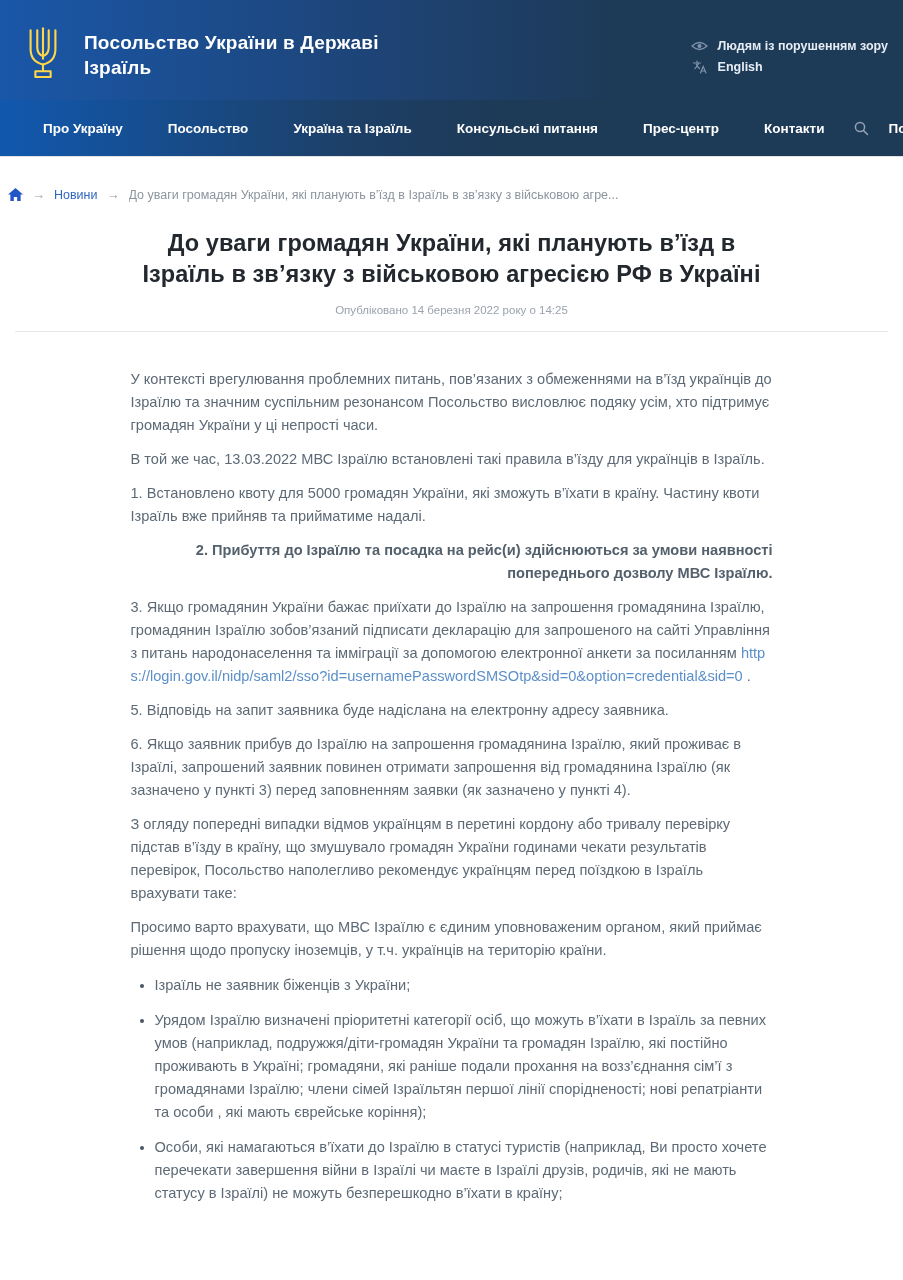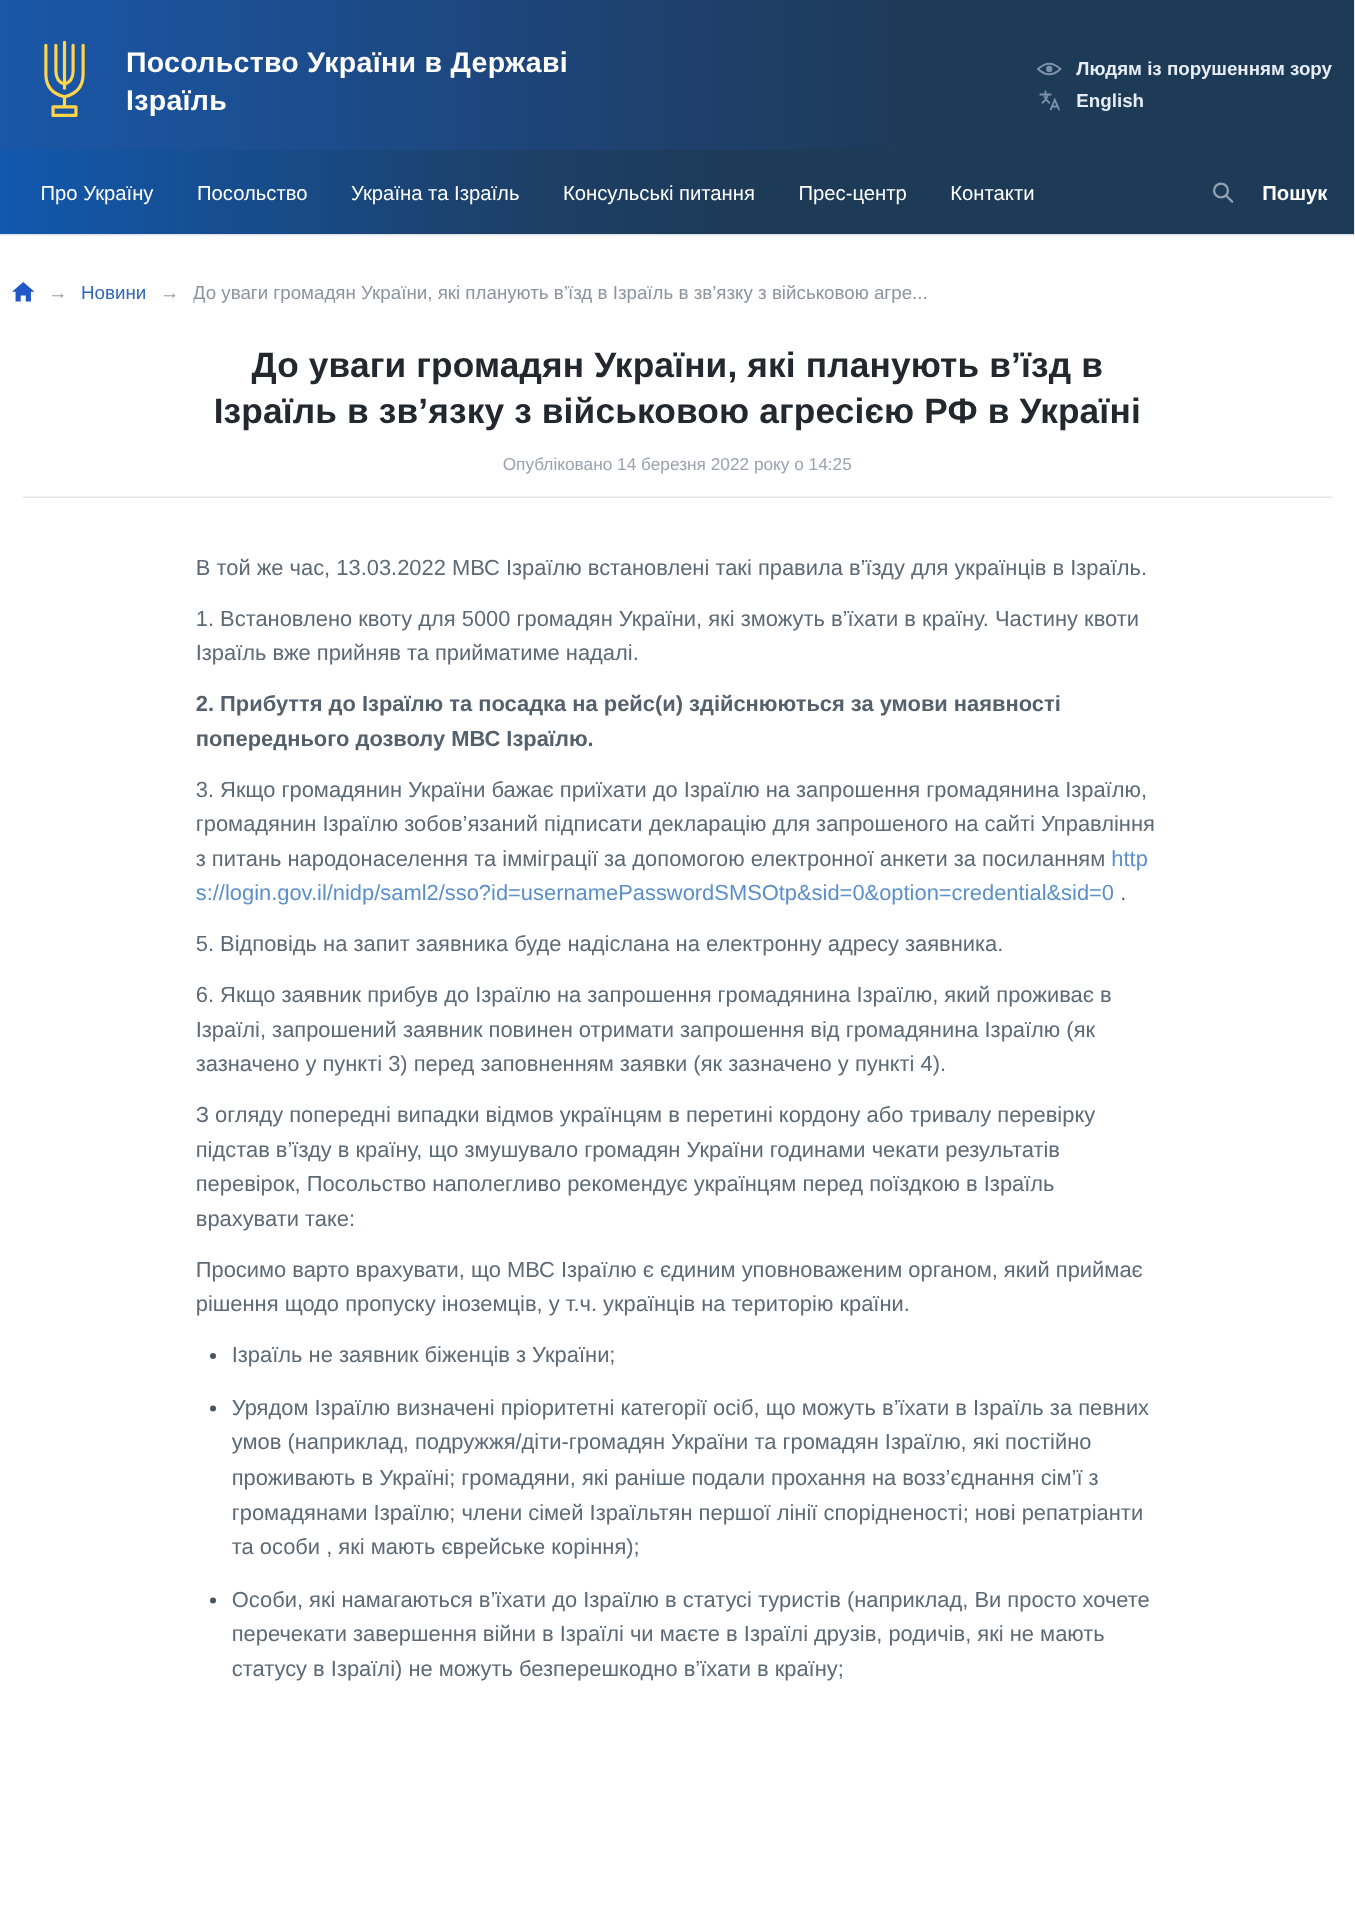--- a/index.html
+++ b/index.html
@@ -20,42 +20,42 @@
   .header-links { margin-left:auto; display:flex; flex-direction:column; gap:7px; align-items:flex-start; padding-top:2px; }
   .header-link { display:flex; align-items:center; gap:9px; color:#e7edf5; font-size:12.5px; font-weight:700; text-decoration:none; cursor:pointer; }
   .header-link .ic { display:flex; width:18px; justify-content:center; opacity:.75; }
 
   
   .nav {
     height:57px; display:flex; align-items:center; gap:29px;
     background:linear-gradient(90deg,#1158ae 0%,#1d4068 38%,#1d3a57 55%,#1d3a57 100%);
     padding:0 18px 0 27px; border-bottom:1px solid #dfe3e8;
   }
-  .nav-item { color:#fff; font-size:13.5px; font-weight:400; text-decoration:none; cursor:pointer; white-space:nowrap; }
+  .nav-item { color:#fff; font-size:13.5px; font-weight:700; text-decoration:none; cursor:pointer; white-space:nowrap;margin-left:16px; }
   .search { margin-left:auto; display:flex; align-items:center; gap:18px; color:#fff; font-size:13.5px; font-weight:700; text-decoration:none; cursor:pointer; }
 
   
   .breadcrumb { display:flex; align-items:center; gap:9px; padding:30px 15px 0 8px; font-size:12.5px; }
   .bc-home { display:flex; cursor:pointer; }
   .bc-sep { color:#97a0aa; font-size:13px; }
   .bc-link { color:#2f66c1; text-decoration:none; cursor:pointer; }
   .bc-current { color:#8c949e; white-space:nowrap; overflow:hidden; }
 
   
   .article-title {
     max-width:625px; margin:26px auto 0; text-align:center;
     font-size:23.5px; font-weight:700; color:#23282e; line-height:1.33; letter-spacing:.1px;
   }
   .pub-date { text-align:center; margin-top:13px; font-size:11.5px; color:#9aa2ad; }
   .divider { border:none; border-top:1px solid #e4e6e9; margin:15px 15px 0; }
 
   
   .article-body { width:642px; margin:36px auto 0; font-size:14.6px; color:#5d6a76; line-height:1.58; }
   .article-body p { margin-bottom:11px; }
-  .article-body p.bold { font-weight:700; color:#54616d; }
+  .article-body p.bold { font-weight:700; color:#54616d;text-align:right; }
   .body-link { color:#5b8fc9; text-decoration:none; cursor:pointer; word-break:break-all; }
   .article-body ul { margin:6px 0 26px 0; padding-left:24px; }
   .article-body li { margin-bottom:12px; }
   .article-body li::marker { color:#4a5662; font-size:13px; }
 </style>
 </head>
 <body>
 
 <div class="page">
 
@@ -132,20 +132,21 @@
     <a class="bc-link">Новини</a>
     <span class="bc-sep">→</span>
     <span class="bc-current">До уваги громадян України, які планують в’їзд в Ізраїль в зв’язку з військовою агре...</span>
   </div>
 
   <main>
     <h1 class="article-title">До уваги громадян України, які планують в’їзд в Ізраїль в зв’язку з військовою агресією РФ в Україні</h1>
     <div class="pub-date">Опубліковано 14 березня 2022 року о 14:25</div>
     <hr class="divider">
     <article class="article-body" id="article-body">
+        <p>У контексті врегулювання проблемних питань, пов’язаних з обмеженнями на в’їзд українців до Ізраїлю та значним суспільним резонансом Посольство висловлює подяку усім, хто підтримує громадян України у ці непрості часи.</p>
         <p>В той же час, 13.03.2022 МВС Ізраїлю встановлені такі правила в’їзду для українців в Ізраїль.</p>
         <p>1. Встановлено квоту для 5000 громадян України, які зможуть в’їхати в країну. Частину квоти Ізраїль вже прийняв та прийматиме надалі.</p>
         <p class="bold">2. Прибуття до Ізраїлю та посадка на рейс(и) здійснюються за умови наявності попереднього дозволу МВС Ізраїлю.</p>
         <p>3. Якщо громадянин України бажає приїхати до Ізраїлю на запрошення громадянина Ізраїлю, громадянин Ізраїлю зобов’язаний підписати декларацію для запрошеного на сайті Управління з питань народонаселення та імміграції за допомогою електронної анкети за посиланням <a class="body-link">https://login.gov.il/nidp/saml2/sso?id=usernamePasswordSMSOtp&amp;sid=0&amp;option=credential&amp;sid=0</a> .</p>
         <p>5. Відповідь на запит заявника буде надіслана на електронну адресу заявника.</p>
         <p>6. Якщо заявник прибув до Ізраїлю на запрошення громадянина Ізраїлю, який проживає в Ізраїлі, запрошений заявник повинен отримати запрошення від громадянина Ізраїлю (як зазначено у пункті 3) перед заповненням заявки (як зазначено у пункті 4).</p>
         <p>З огляду попередні випадки відмов українцям в перетині кордону або тривалу перевірку підстав в’їзду в країну, що змушувало громадян України годинами чекати результатів перевірок, Посольство наполегливо рекомендує українцям перед поїздкою в Ізраїль врахувати таке:</p>
         <p>Просимо варто врахувати, що МВС Ізраїлю є єдиним уповноваженим органом, який приймає рішення щодо пропуску іноземців, у т.ч. українців на територію країни.</p>
         <ul>
           <li>Ізраїль не заявник біженців з України;</li>

